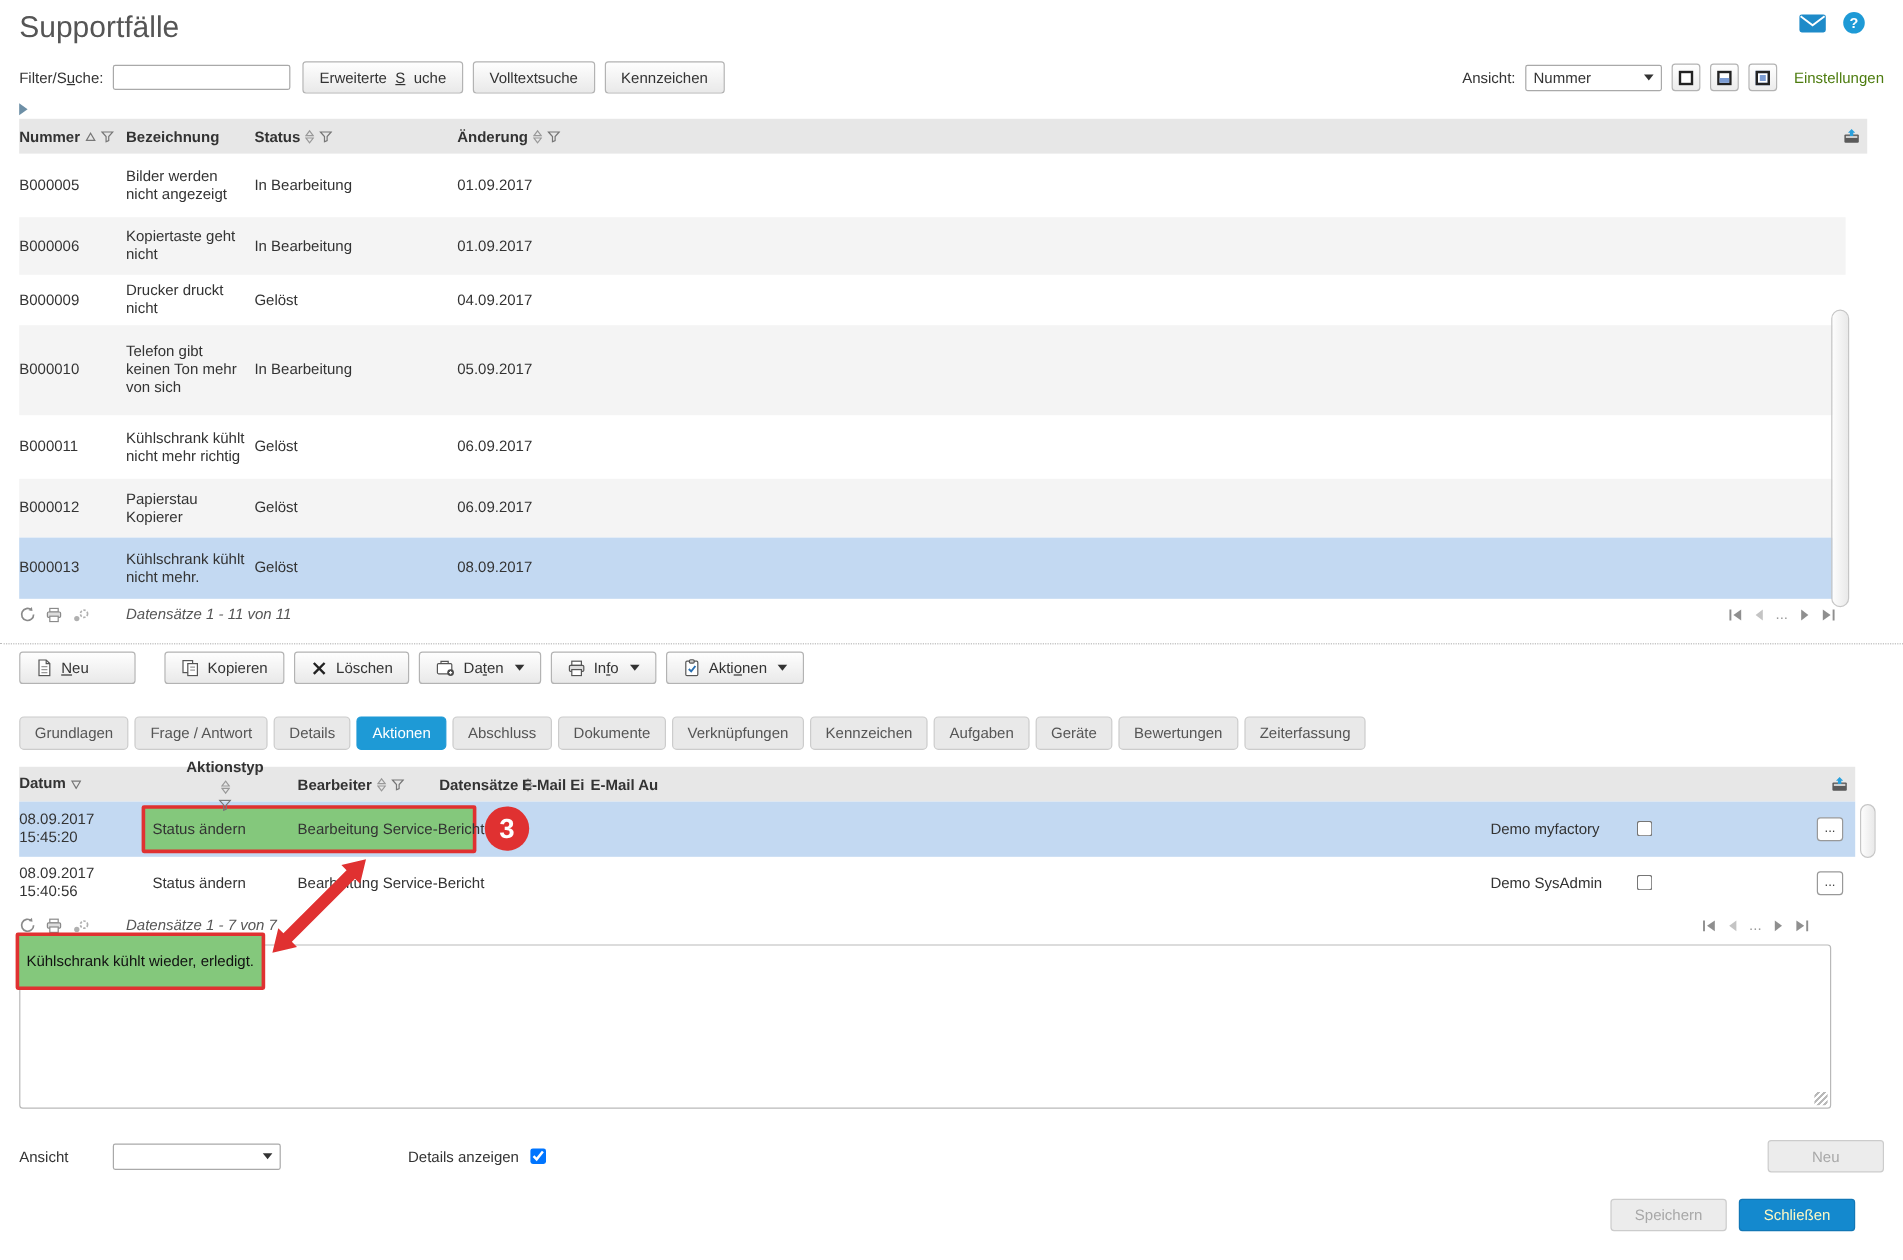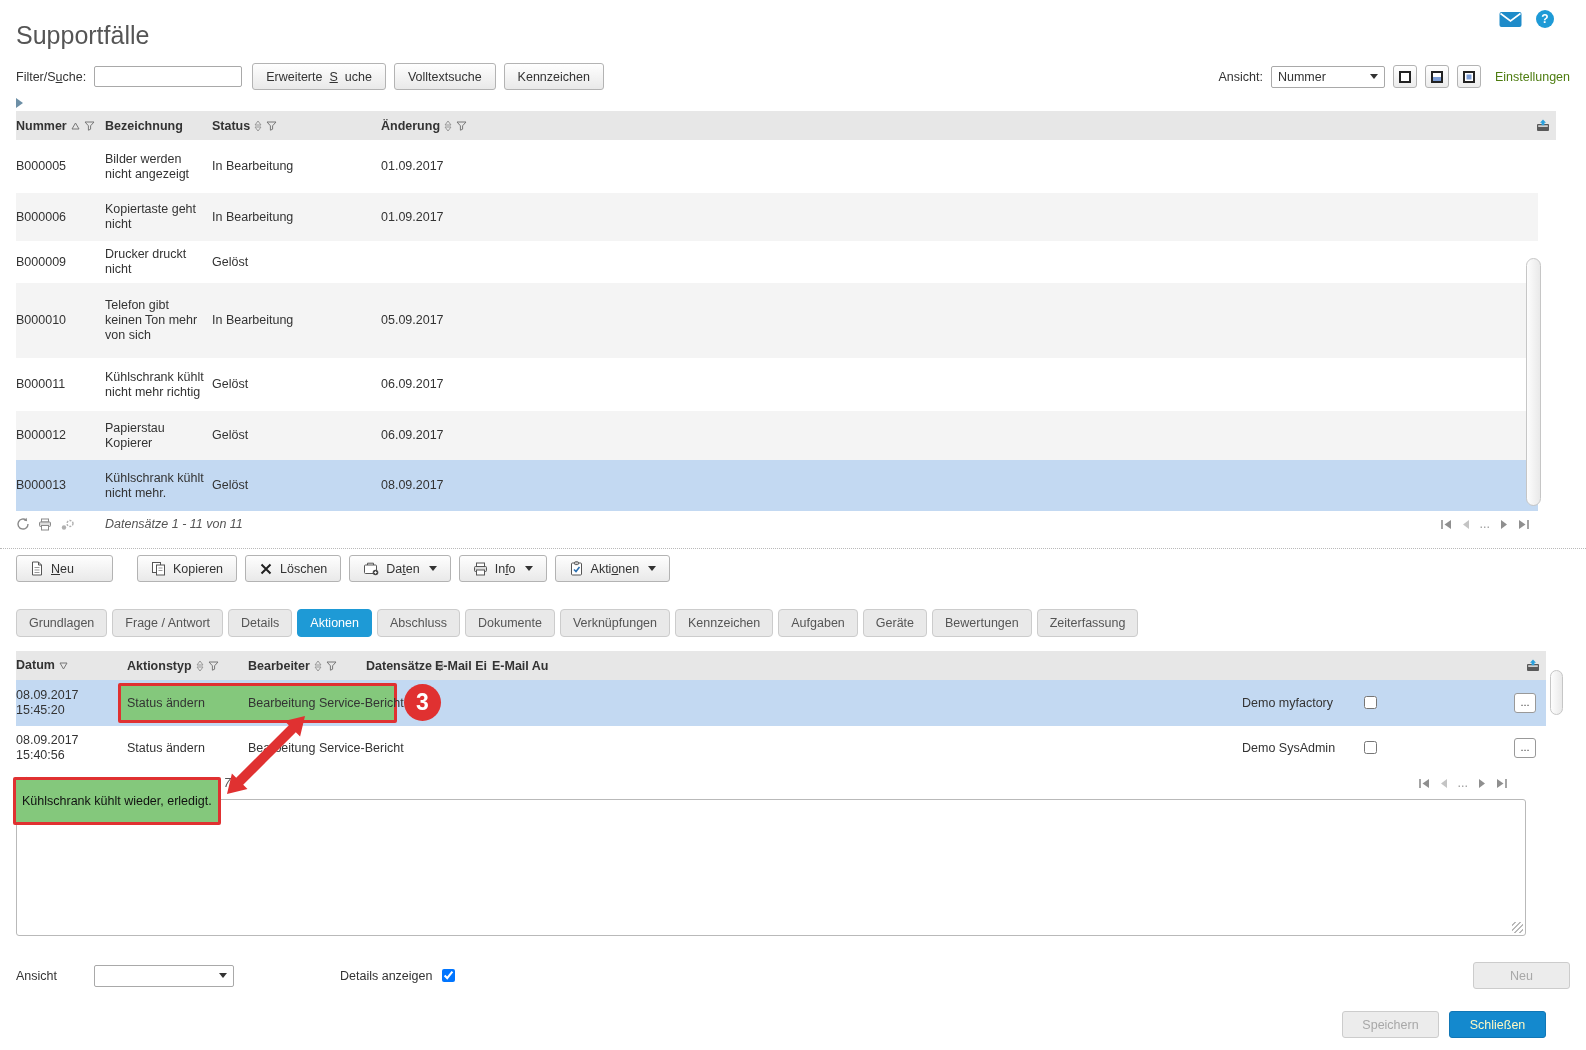--- a/index.html
+++ b/index.html
@@ -9,21 +9,21 @@
   *{box-sizing:border-box;}
   html,body{margin:0;padding:0;}
   body{
     width:1586px;height:1050px;overflow:hidden;position:relative;
     background:#fff;color:#333;
     font-family:"Liberation Sans", sans-serif;font-size:12.5px;
   }
   .page{position:relative;width:1586px;height:1050px;}
 
   
-  .title{padding:20px 0 0 16px;font-size:25px;line-height:30px;color:#555;font-weight:400;}
+  .title{padding:8px 0 0 16px;font-size:25px;line-height:30px;color:#555;font-weight:400;}
   .top-icons{position:absolute;top:10px;right:32px;display:flex;gap:14px;align-items:center;}
   .help-badge{width:18px;height:18px;border-radius:50%;background:var(--accent-blue);color:#fff;
     font-weight:bold;font-size:12px;text-align:center;line-height:18px;}
 
   
   .filter-row{margin:13px 16px 0;display:flex;align-items:center;height:27px;position:relative;}
   .filter-row label{margin-right:8px;color:#333;}
   .filter-input{width:148px;height:21px;border:1px solid #a9a9a9;border-radius:2px;padding:0 4px;font:inherit;}
   .btn{height:27px;padding:0 13px;border:1px solid #b3b3b3;border-radius:3px;color:#333;
     background:linear-gradient(#fefefe,#e9e9e9);display:inline-flex;align-items:center;gap:7px;
@@ -80,21 +80,21 @@
   .tabs{margin:26px 0 0 16px;display:flex;gap:5px;}
   .tab{height:28px;padding:0 12px;border:1px solid #ccc;border-radius:4px;background:#e9e9e9;
     display:inline-flex;align-items:center;color:#555;cursor:pointer;white-space:nowrap;}
   .tab.active{background:var(--accent-blue);border-color:var(--accent-blue);color:#fff;}
 
   
   .t2{margin-top:14px;}
   .t2 .thead{width:1530px;}
   .t2 .trow{width:1530px;position:relative;}
   .c-datum{width:111px;line-height:15px;}
-  .c-typ{width:121px;position:relative;z-index:2;}
+  .c-typ{width:121px;position:relative;z-index:2;flex-direction:column;}
   .c-beschr{flex:1;position:relative;z-index:2;}
   .c-bearb{width:118px;}
   .c-oeff{width:69px;}
   .c-m1{width:57px;overflow:hidden;white-space:nowrap;}
   .c-m2{width:60px;overflow:hidden;white-space:nowrap;}
   .t2 .trow{min-height:46px;align-items:center;}
   .dots-btn{position:absolute;right:10px;top:50%;margin-top:-10px;width:22px;height:20px;border:1px solid #999;
     border-radius:3px;background:#fff;font-size:11px;line-height:16px;text-align:center;color:#444;cursor:pointer;z-index:3;}
   .row-overlay{position:absolute;left:102px;top:3px;width:279px;height:40px;background:var(--annotation-green);
     border:3px solid var(--annotation-red);border-radius:2px;z-index:1;}
@@ -237,20 +237,21 @@
     <div class="trow zebra" style="min-height:48px">
       <div class="cell col-num">B000006</div>
       <div class="cell col-bez">Kopiertaste geht nicht</div>
       <div class="cell col-status">In Bearbeitung</div>
       <div class="cell col-aend">01.09.2017</div>
     </div>
     <div class="trow" style="min-height:39px">
       <div class="cell col-num">B000009</div>
       <div class="cell col-bez">Drucker druckt nicht</div>
       <div class="cell col-status">Gelöst</div>
+      <div class="cell col-aend">04.09.2017</div>
     </div>
     <div class="trow zebra" style="min-height:75px">
       <div class="cell col-num">B000010</div>
       <div class="cell col-bez">Telefon gibt keinen Ton mehr von sich</div>
       <div class="cell col-status">In Bearbeitung</div>
       <div class="cell col-aend">05.09.2017</div>
     </div>
     <div class="trow" style="min-height:53px">
       <div class="cell col-num">B000011</div>
       <div class="cell col-bez">Kühlschrank kühlt nicht mehr richtig</div>

